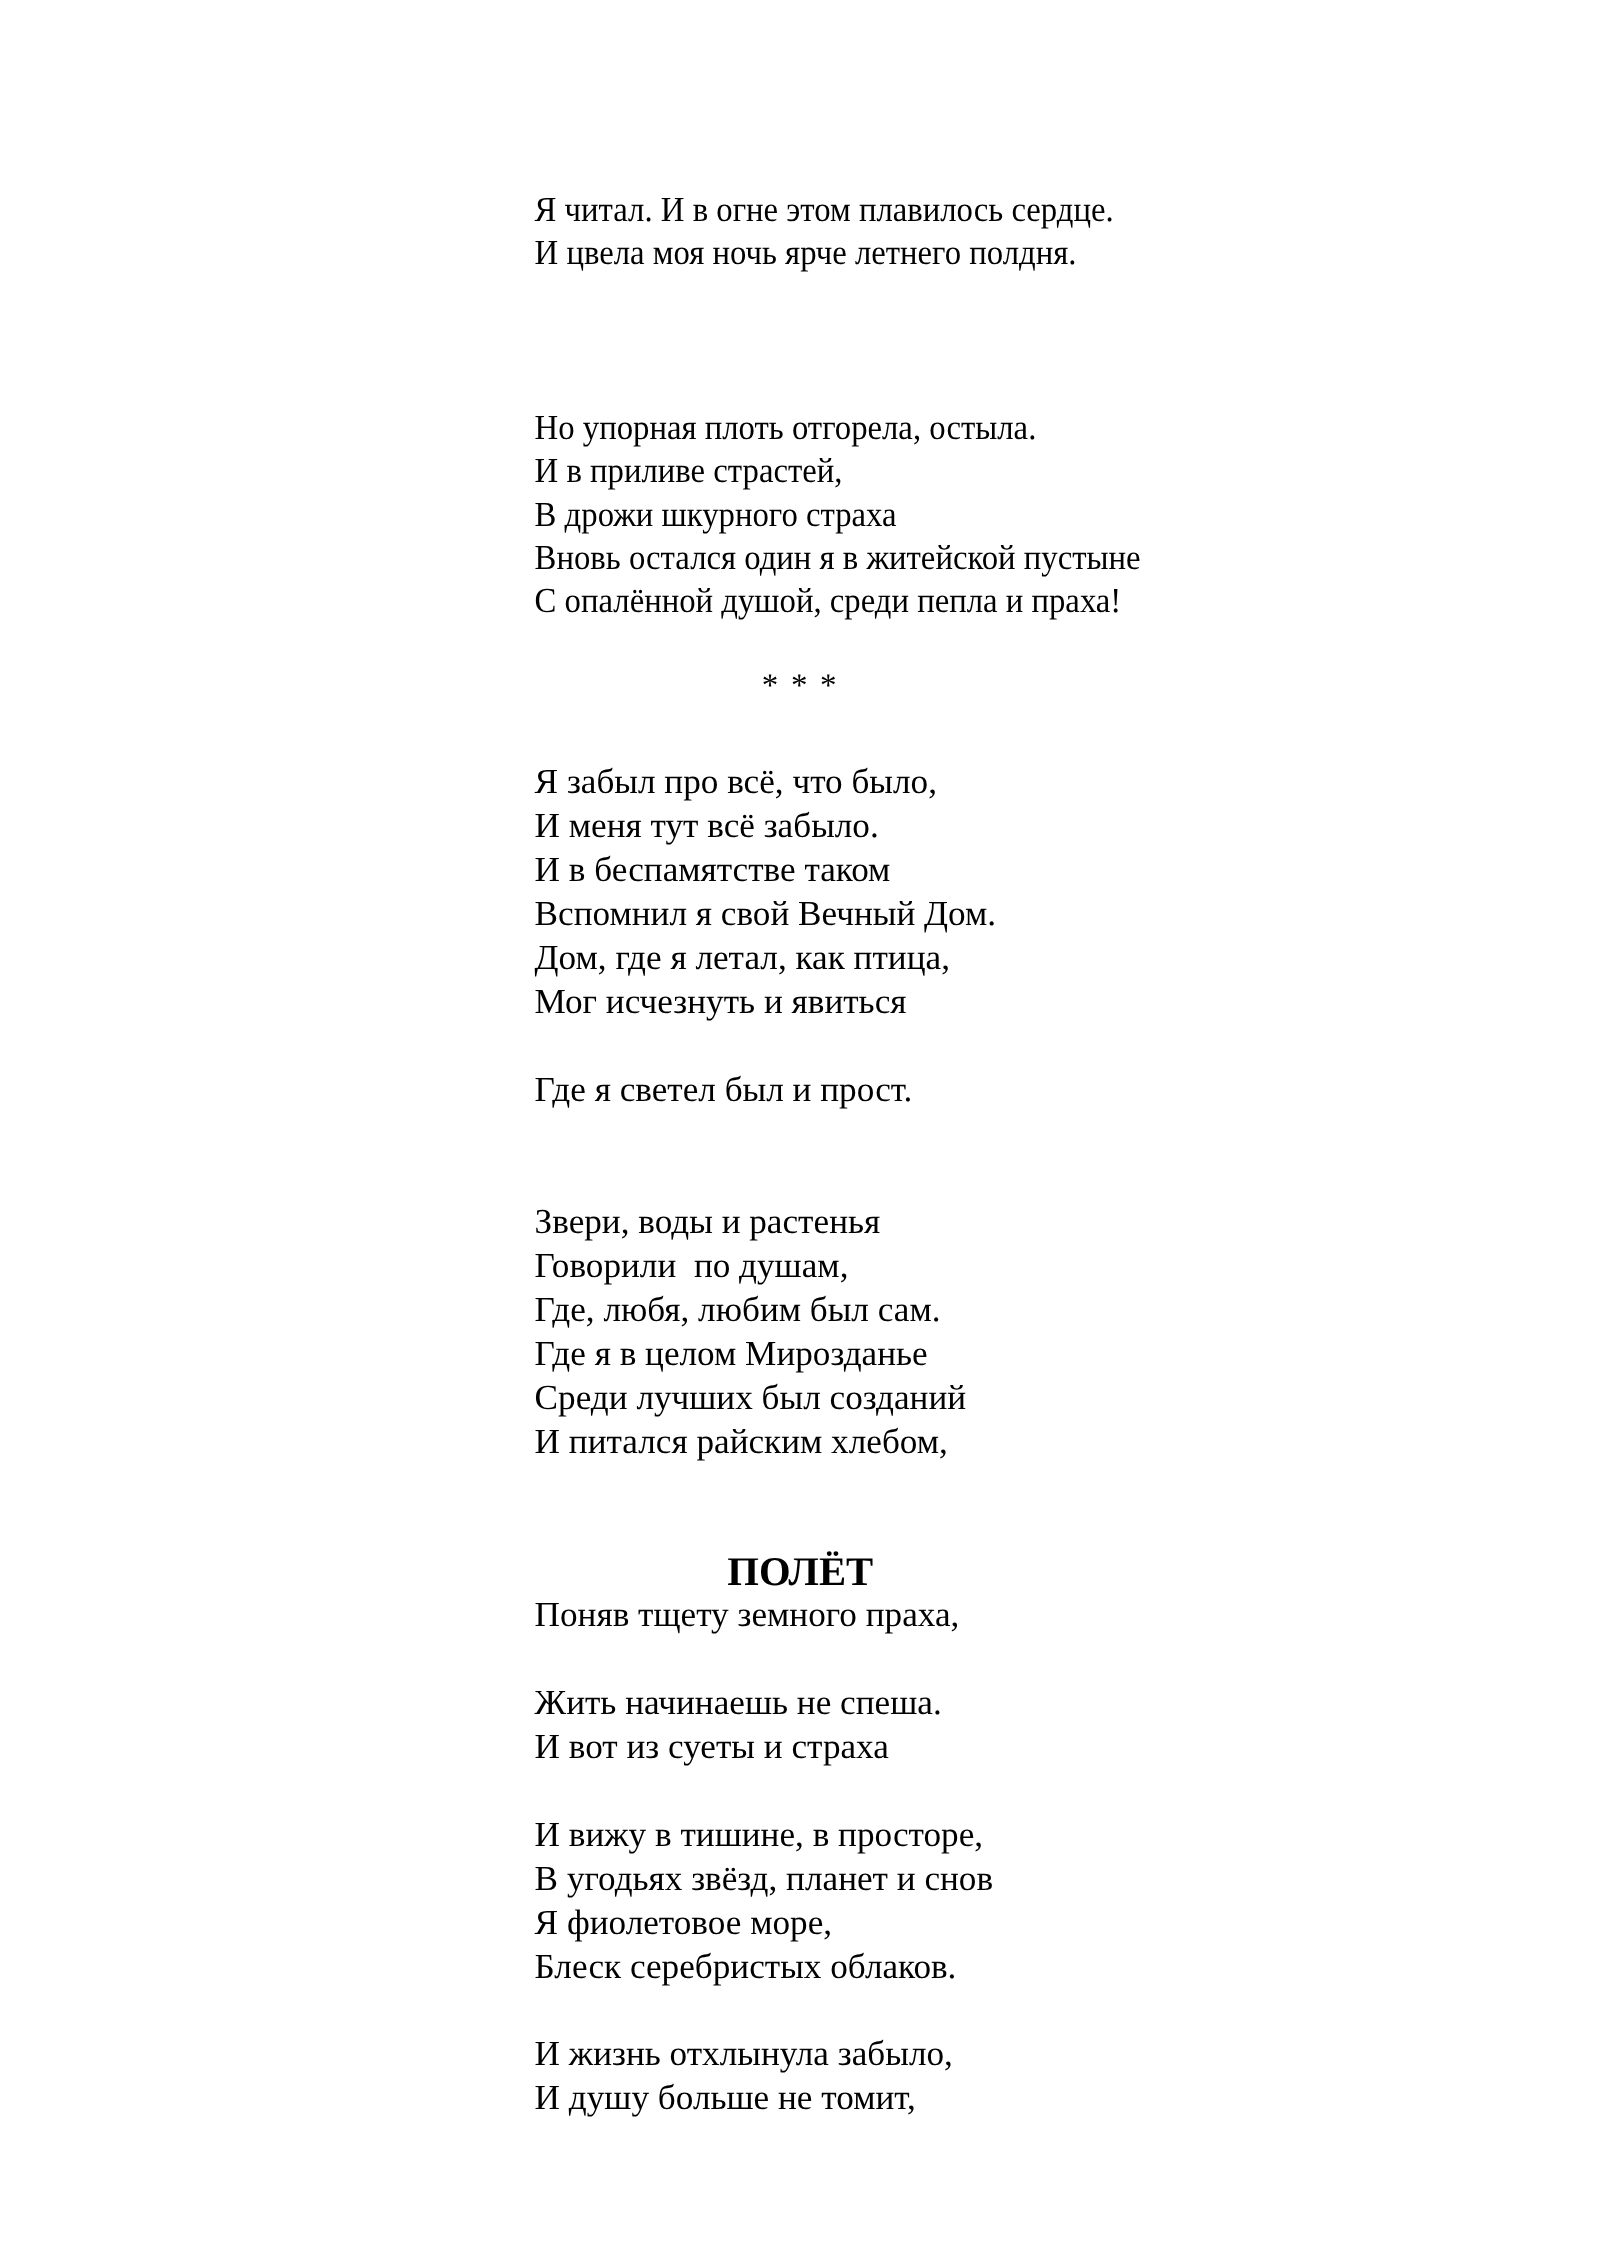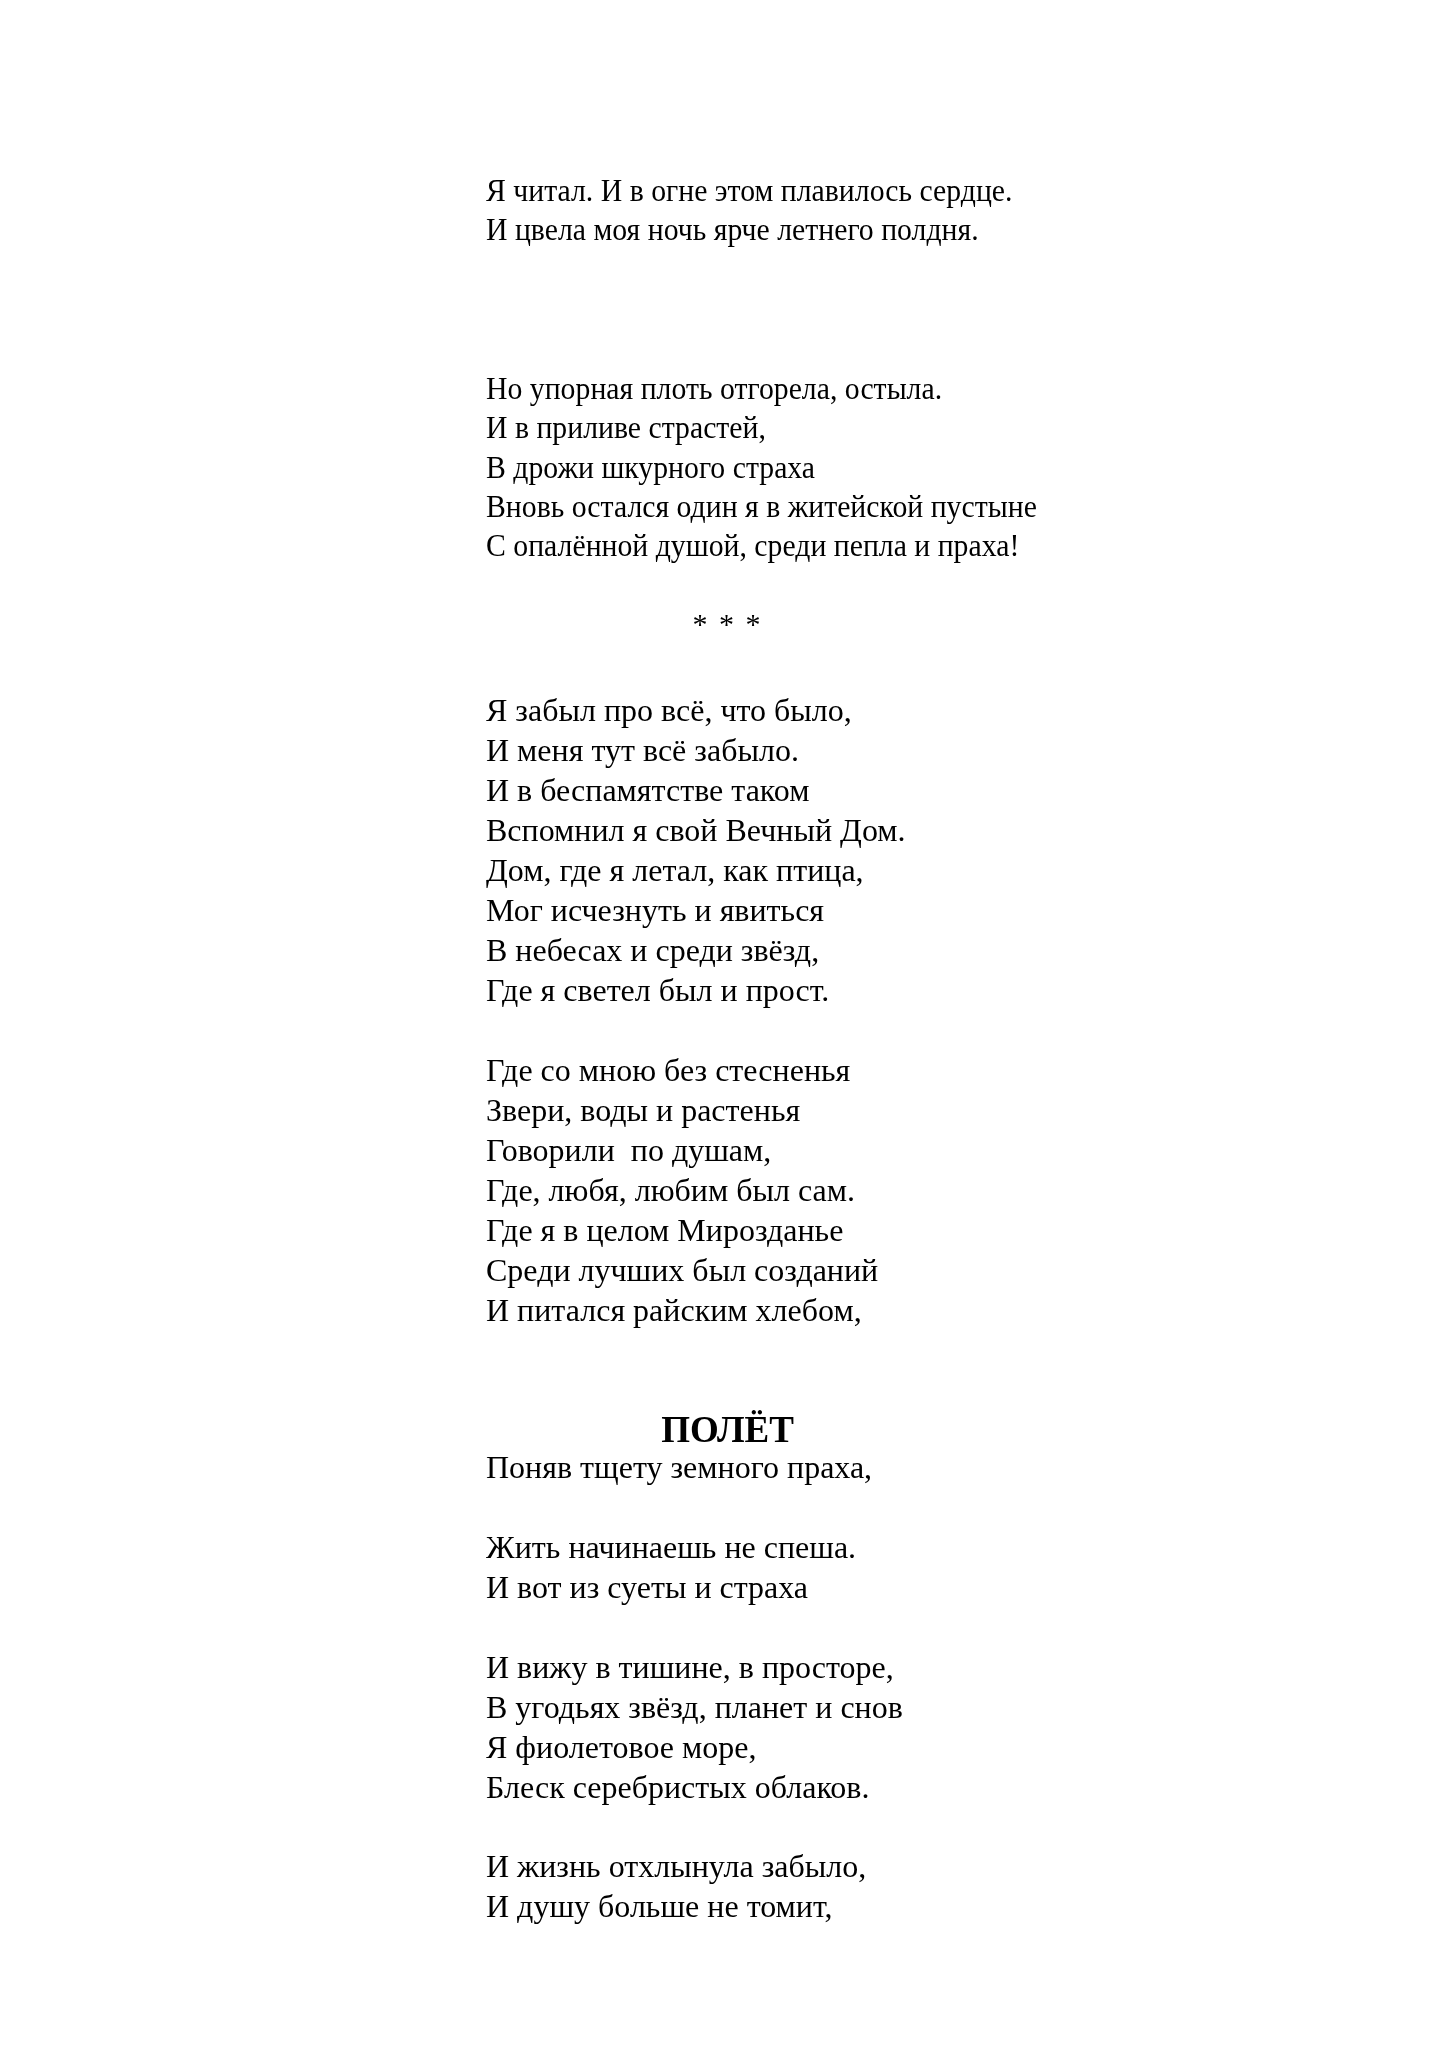--- a/index.html
+++ b/index.html
@@ -63,24 +63,22 @@
   <div class="line condensed" style="top:525px">С опалённой душой, среди пепла и праха!</div>
 
   <div class="line center stars" style="top:604px">* * *</div>
 
   <div class="line" style="top:690px">Я забыл про всё, что было,</div>
   <div class="line" style="top:730px">И меня тут всё забыло.</div>
   <div class="line" style="top:770px">И в беспамятстве таком</div>
   <div class="line" style="top:810px">Вспомнил я свой Вечный Дом.</div>
   <div class="line" style="top:850px">Дом, где я летал, как птица,</div>
   <div class="line" style="top:890px">Мог исчезнуть и явиться</div>
-  <div class="line" style="top:930px">В небесах и среди звёзд,</div>
   <div class="line" style="top:970px">Где я светел был и прост.</div>
 
-  <div class="line" style="top:1050px">Где со мною без стесненья</div>
   <div class="line" style="top:1090px">Звери, воды и растенья</div>
   <div class="line" style="top:1130px">Говорили  по душам,</div>
   <div class="line" style="top:1170px">Где, любя, любим был сам.</div>
   <div class="line" style="top:1210px">Где я в целом Мирозданье</div>
   <div class="line" style="top:1250px">Среди лучших был созданий</div>
   <div class="line" style="top:1290px">И питался райским хлебом,</div>
 
   <div class="line center title" style="top:1410px">ПОЛЁТ</div>
 
   <div class="line" style="top:1447px">Поняв тщету земного праха,</div>

